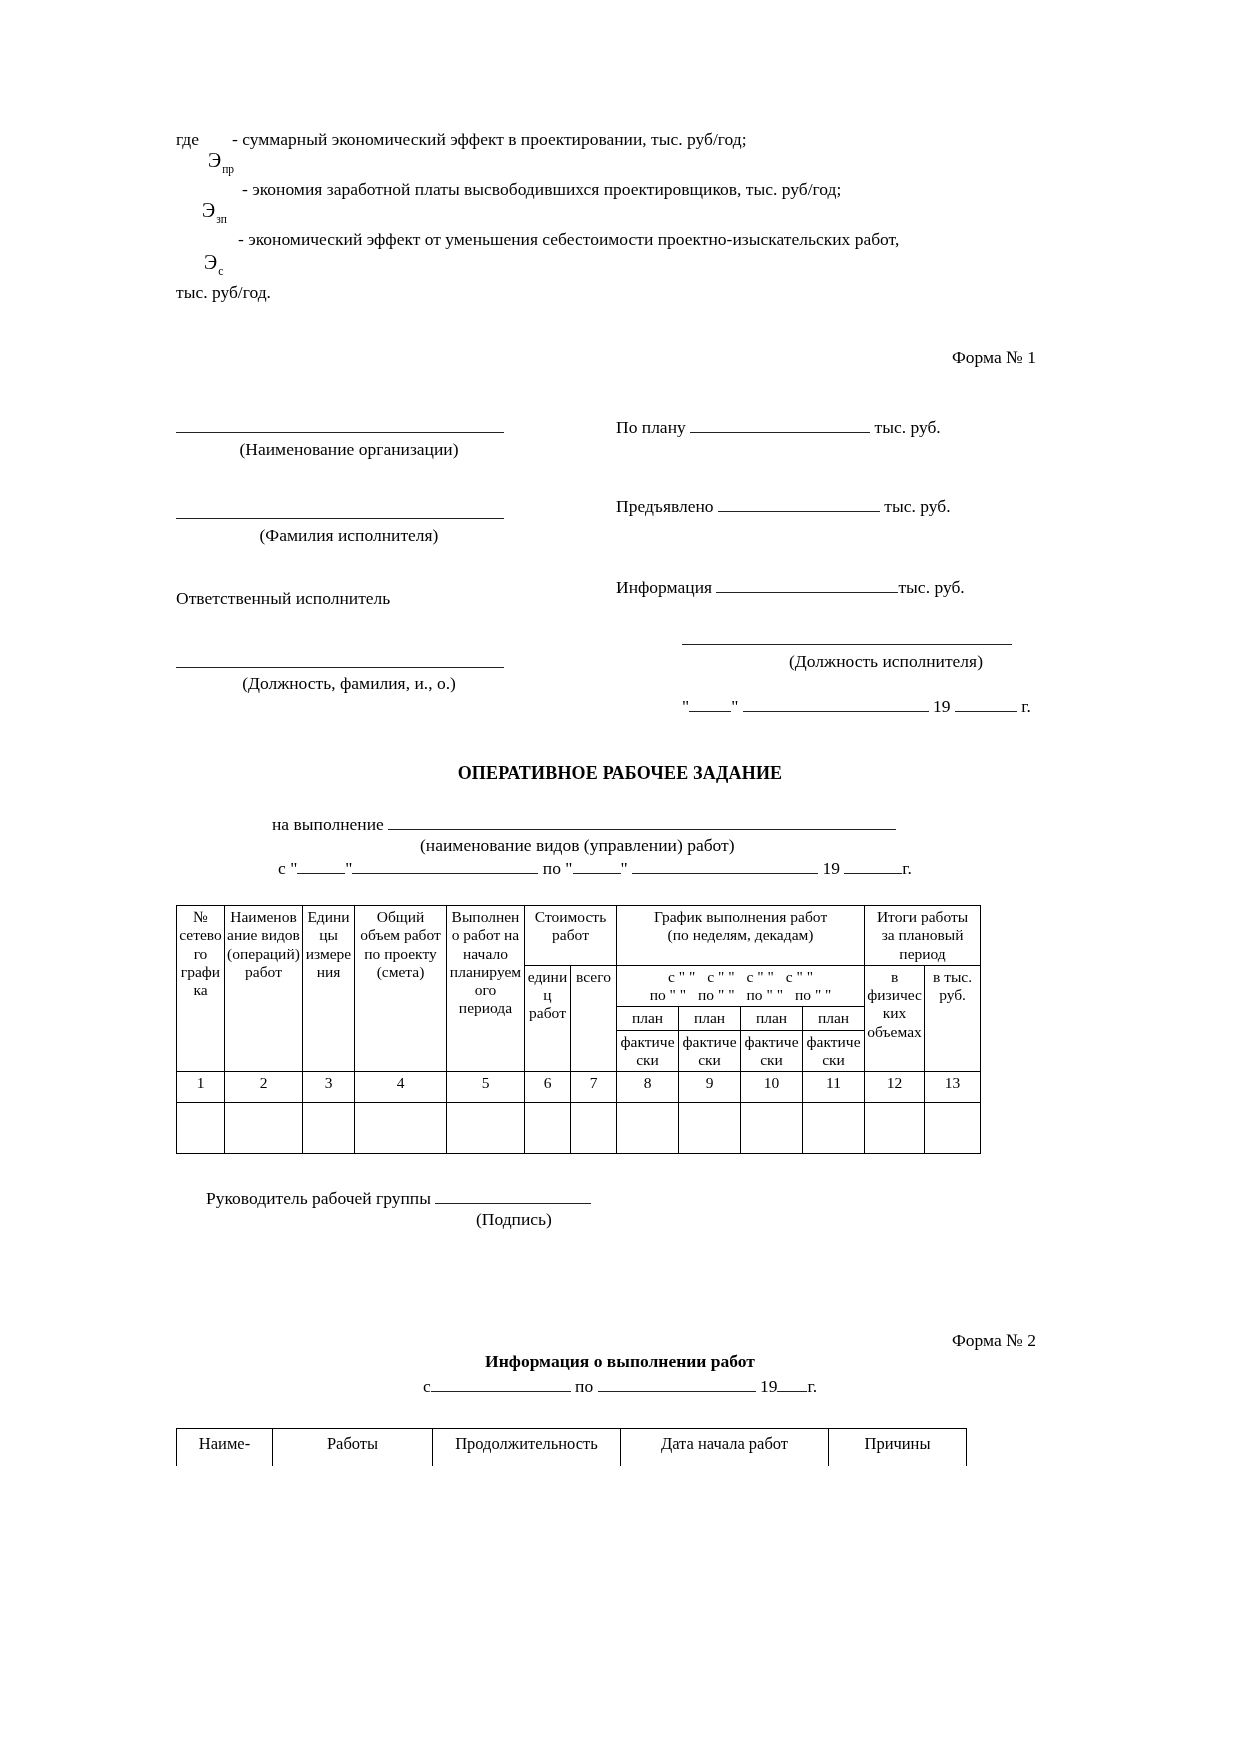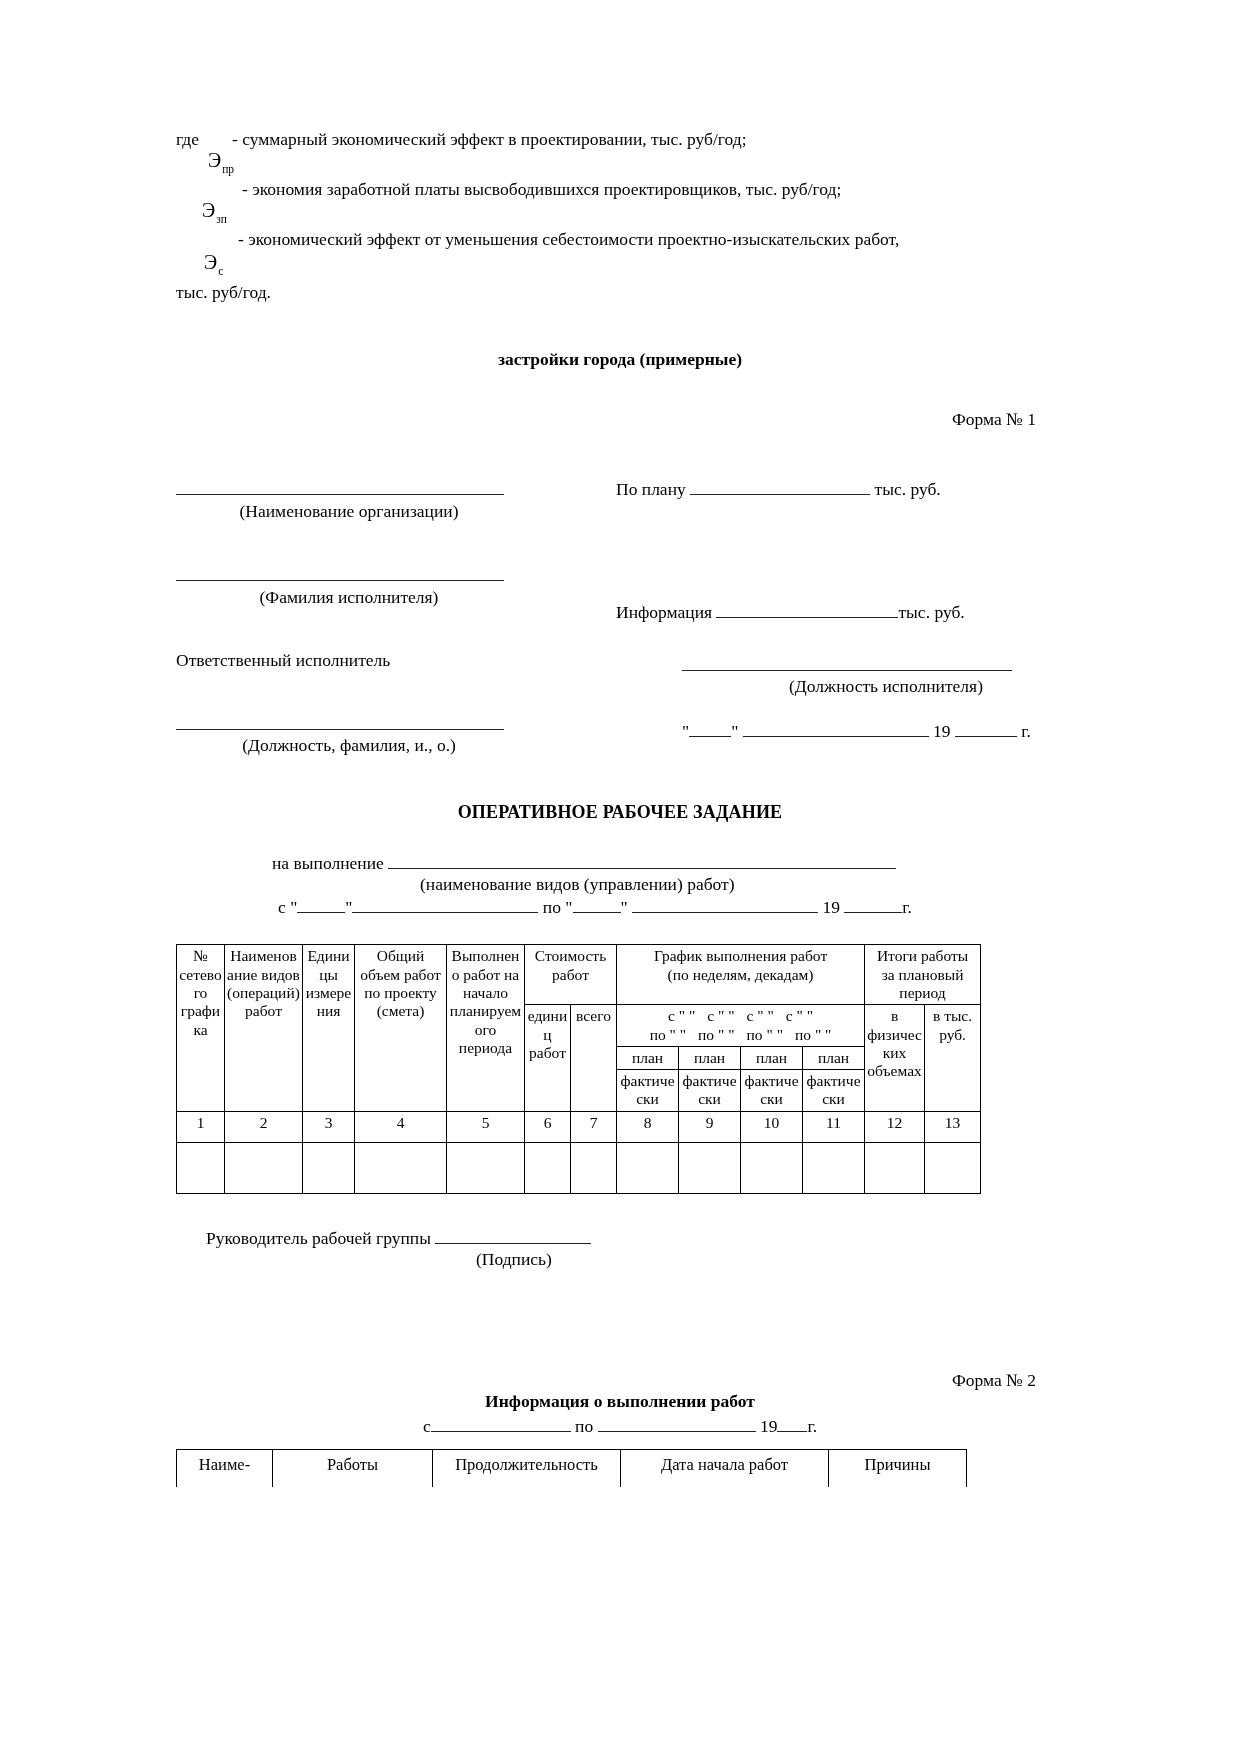--- a/index.html
+++ b/index.html
@@ -203,21 +203,21 @@
     font-size: 17.5px;
     margin-top: 4px;
     white-space: nowrap;
   }
   .rule-p2a { width: 140px; }
   .rule-p2b { width: 158px; }
   .rule-p2c { width: 30px; }
 
   table.grid2 {
     border-collapse: collapse;
-    margin-top: 12px;
+    margin-top: 31px;
     table-layout: fixed;
     width: 790px;
     padding-left: 26px;
   }
   table.grid2 td {
     border: 1.4px solid #000;
     border-bottom: none;
     font-size: 16.5px;
     text-align: center;
     padding: 5px 2px 8px 2px;
@@ -245,21 +245,20 @@
 
     <div class="legend-row indent-3" style="margin-top:16px">
       <span class="legend-text">- экономический  эффект  от  уменьшения  себестоимости  проектно-изыскательских  работ,</span>
       <span class="sym sym-s"><span>Э</span><sub>с</sub></span>
     </div>
 
     <div class="tail-line" style="margin-top:20px">тыс. руб/год.</div>
   </div>
 
   <div class="doc-title">
-    <div>застройки города (примерные)</div>
   </div>
 
   <div class="form-no">Форма № 1</div>
 
   <div class="cols">
 
     <div class="col-left">
       <div class="gap-sm"></div>
       <div class="blank-row"><span class="rule rule-long"></span></div>
       <div class="cap-left caption">(Наименование организации)</div>
@@ -274,20 +273,21 @@
       <div class="gap-md"></div>
       <div class="blank-row"><span class="rule rule-long"></span></div>
       <div class="cap-left caption">(Должность, фамилия, и., о.)</div>
     </div>
 
     <div class="col-right">
       <div class="gap-sm"></div>
       <div class="blank-row"><span>По плану</span> <span class="rule rule-plan"></span> <span>тыс. руб.</span></div>
 
       <div class="gap-md"></div>
+      <div class="blank-row" style="margin-top:14px"><span>Предъявлено</span> <span class="rule rule-pred"></span> <span>тыс. руб.</span></div>
 
       <div class="gap-md"></div>
       <div class="blank-row" style="margin-top:16px"><span>Информация</span> <span class="rule rule-utv"></span><span>тыс. руб.</span></div>
 
       <div class="gap-sm"></div>
       <div class="blank-row" style="padding-left:66px"><span class="rule rule-post"></span></div>
       <div class="cap-right caption">(Должность исполнителя)</div>
 
       <div class="date-row"><span>"</span><span class="rule rule-date-d"></span><span>"</span> <span class="rule rule-date-m"></span> <span>19</span> <span class="rule rule-date-y"></span> <span>г.</span></div>
     </div>

